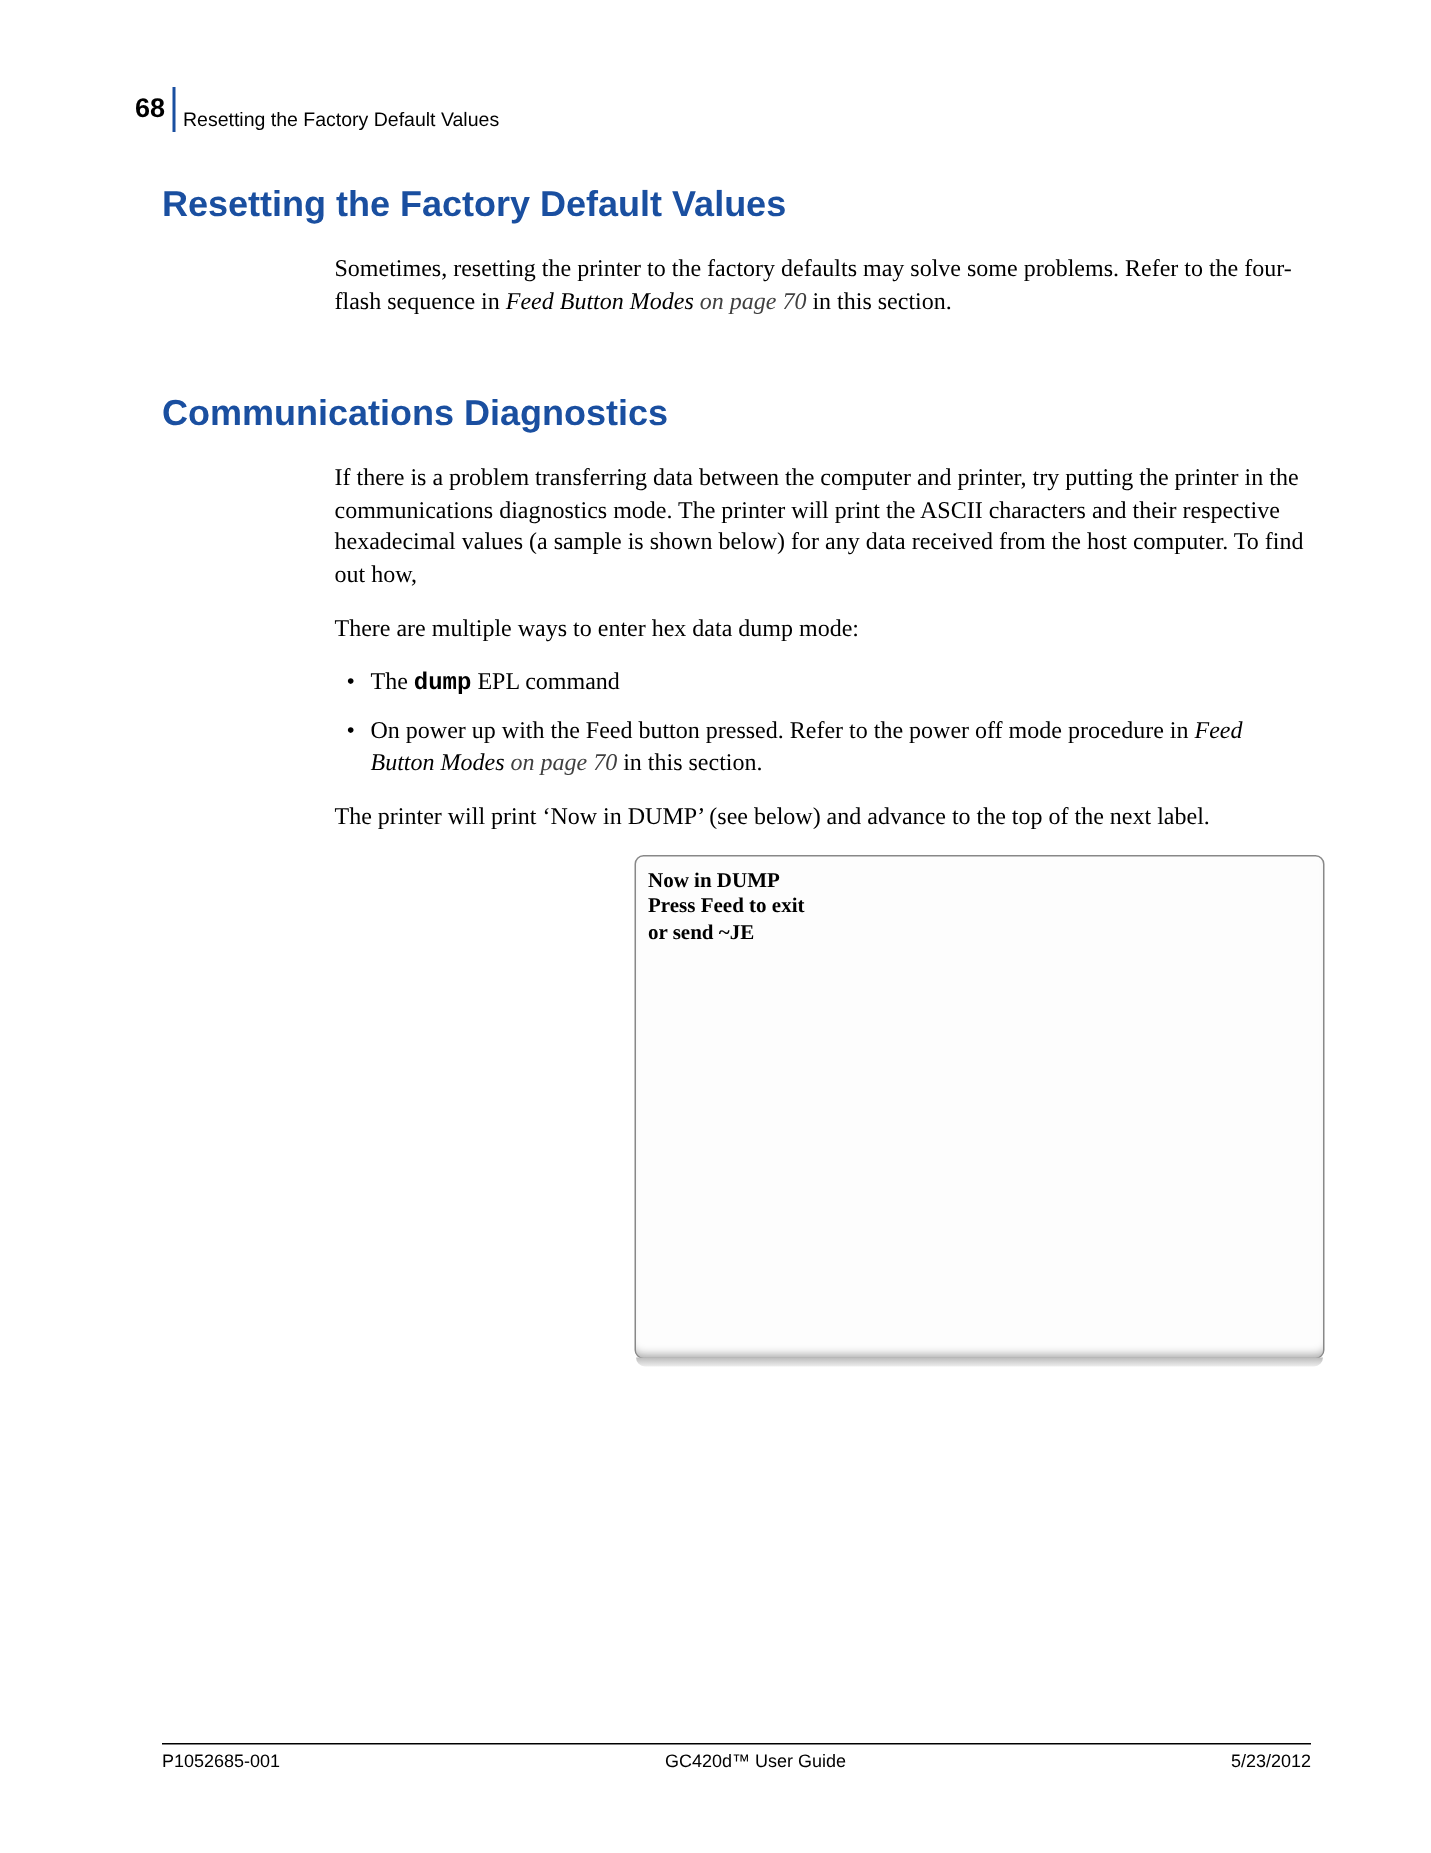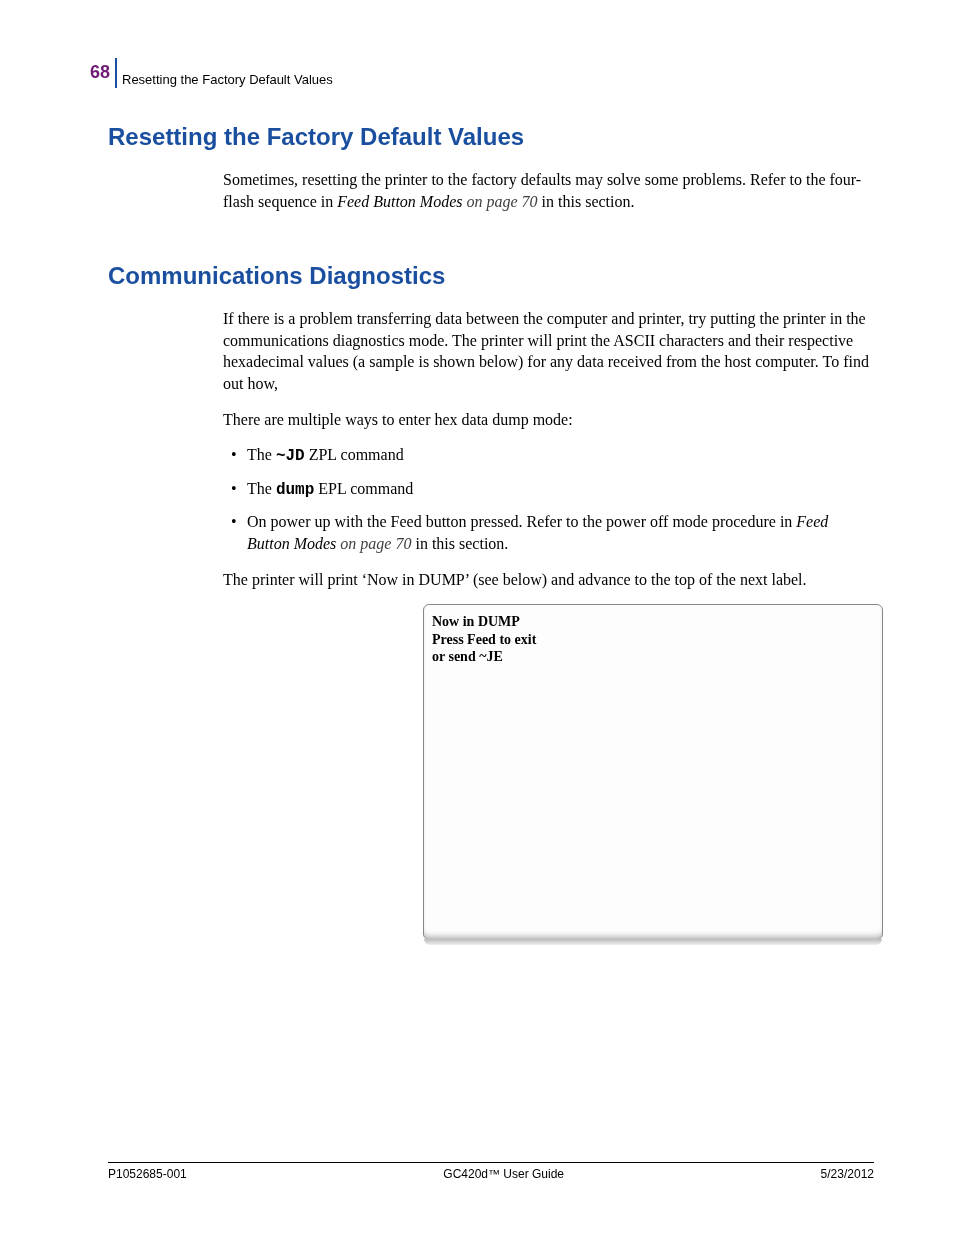--- a/index.html
+++ b/index.html
@@ -19,21 +19,21 @@
     }
     .header-row {
       display: flex;
       align-items: flex-start;
       margin-bottom: 35px;
     }
     .page-number {
       font-family: Arial, Helvetica, sans-serif;
       font-weight: bold;
       font-size: 18px;
-      color: #701a75;
+      color: #000000;
       text-align: right;
       width: 30px;
       padding-top: 4px;
     }
     .vbar {
       width: 2px;
       background: #1a4fa0;
       height: 30px;
       margin: 0 5px 0 5px;
     }
@@ -139,23 +139,20 @@
     </div>
 
     <div class="gap"></div>
 
     <h1 class="sec">Communications Diagnostics</h1>
     <div class="body-text">
       <p class="para">If there is a problem transferring data between the computer and printer, try putting the printer in the communications diagnostics mode. The printer will print the ASCII characters and their respective hexadecimal values (a sample is shown below) for any data received from the host computer. To find out how,</p>
       <p class="para">There are multiple ways to enter hex data dump mode:</p>
       <ul class="bullets">
         <li>
-          <span>The </span><span class="code">~JD</span><span> ZPL command</span>
-        </li>
-        <li>
           <span>The </span><span class="code">dump</span><span> EPL command</span>
         </li>
         <li>
           <span>On power up with the Feed button pressed. Refer to the power off mode procedure in </span><span class="italic">Feed Button Modes</span><a class="link"> on page 70</a><span> in this section.</span>
         </li>
       </ul>
       <p class="para">The printer will print ‘Now in DUMP’ (see below) and advance to the top of the next label.</p>
 
       <div class="label-box-wrap">
         <div class="label-box">

